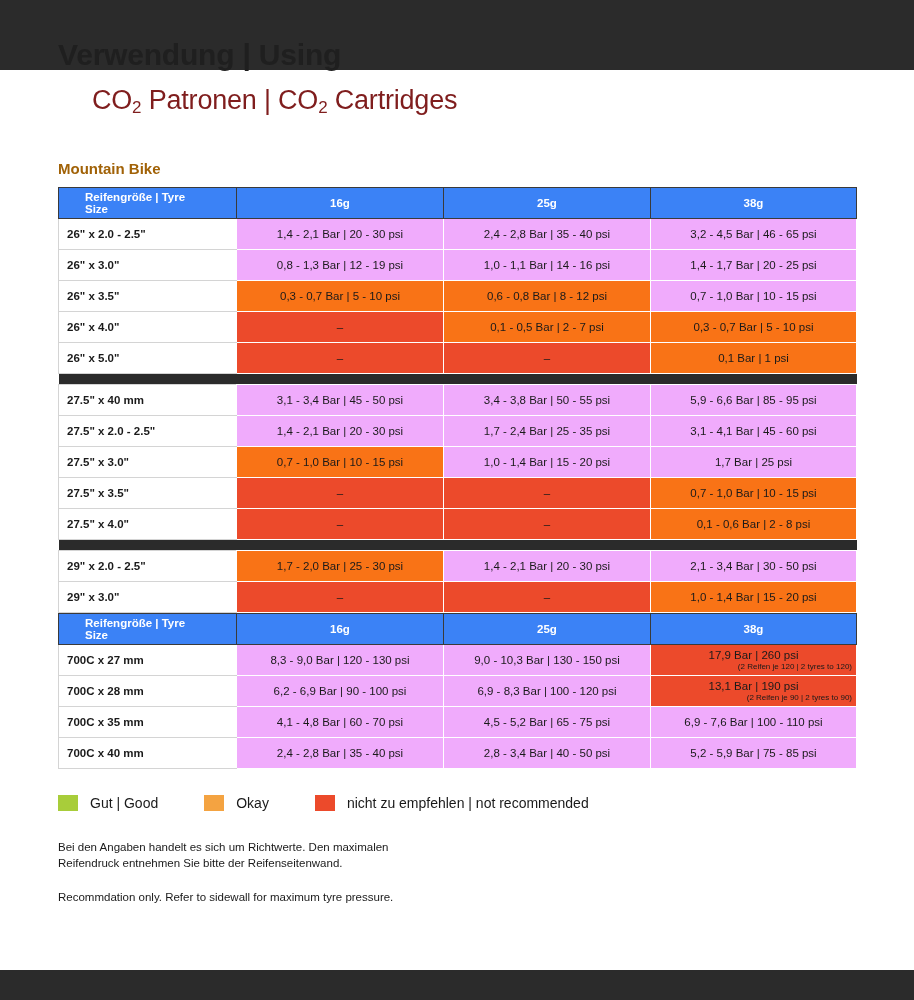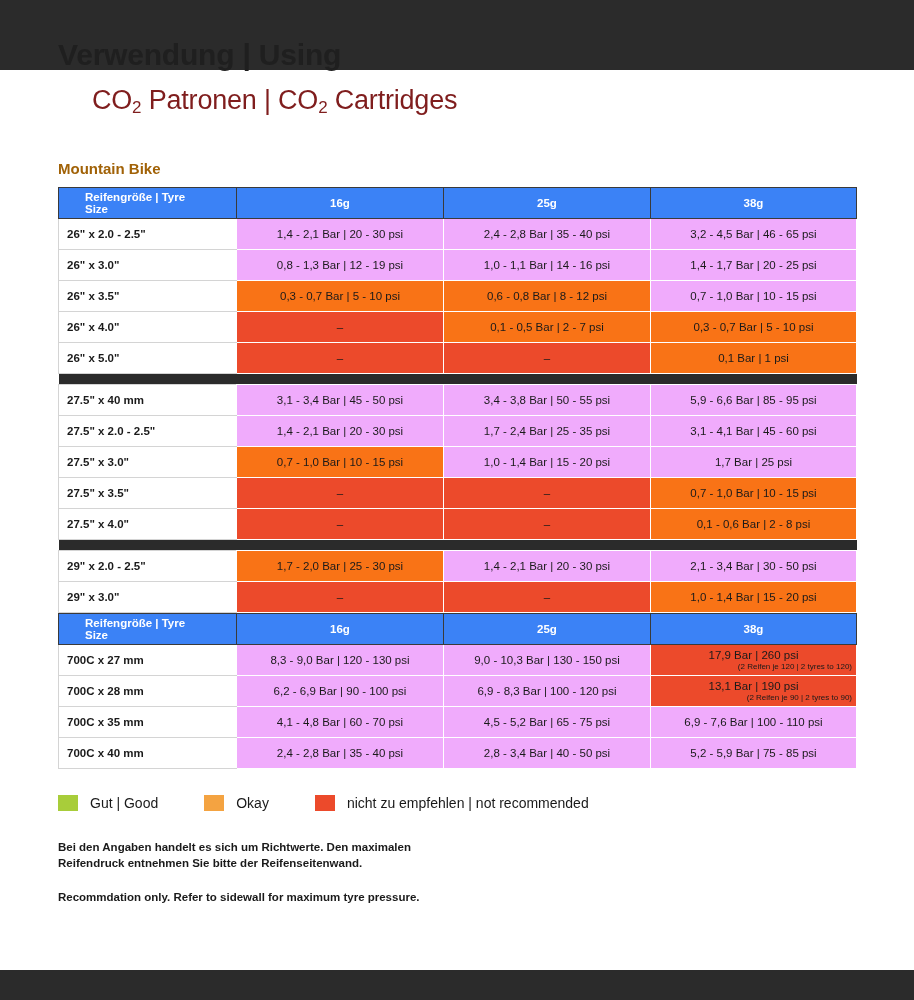--- a/index.html
+++ b/index.html
@@ -156,21 +156,21 @@
     height: 16px;
     margin-right: 12px;
     display: inline-block;
   }
   .notes {
     margin-top: 28px;
     font-size: 11.5px;
     line-height: 16px;
     color: #1a1a1a;
   }
-  .notes p { margin: 12px 0 18px 0; font-weight: bold; }
+  .notes p { margin: 12px 0 18px 0; }
   .notes p:last-child { margin-bottom: 0; }
 </style>
 </head>
 <body>
 
 <div class="page">
   <div class="band-top"></div>
   <div class="band-bottom"></div>
 
   <div class="title-block">

